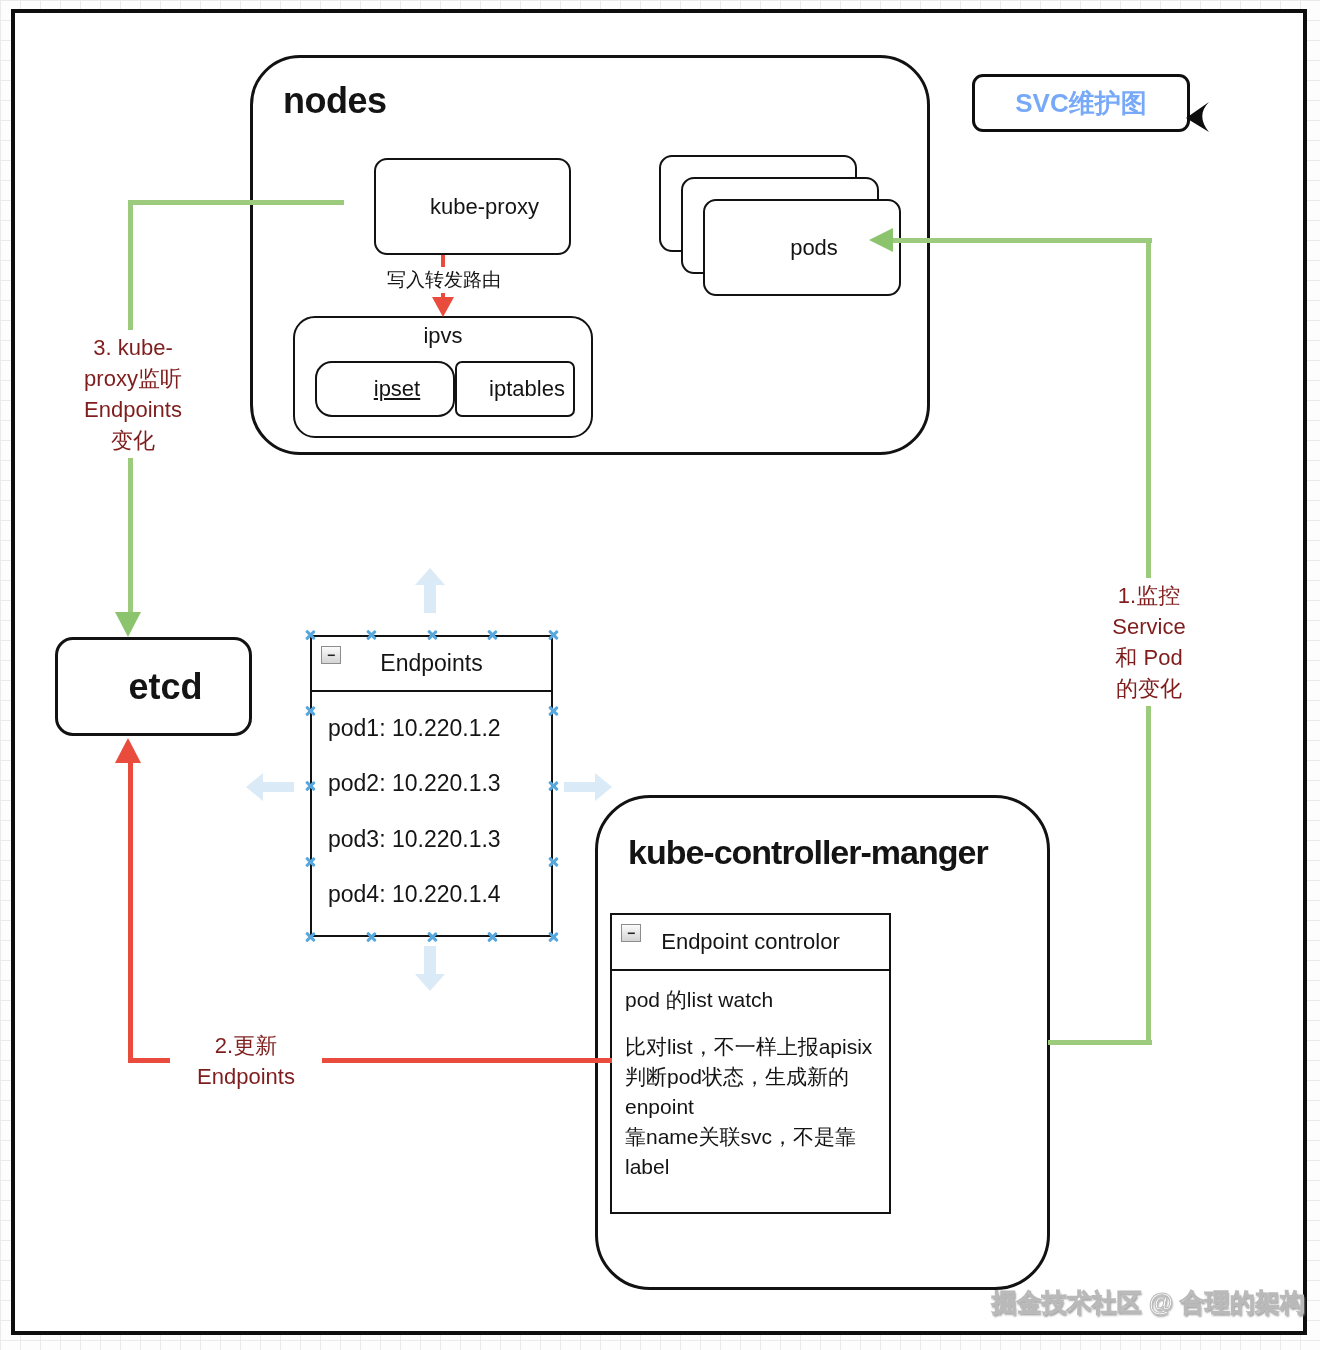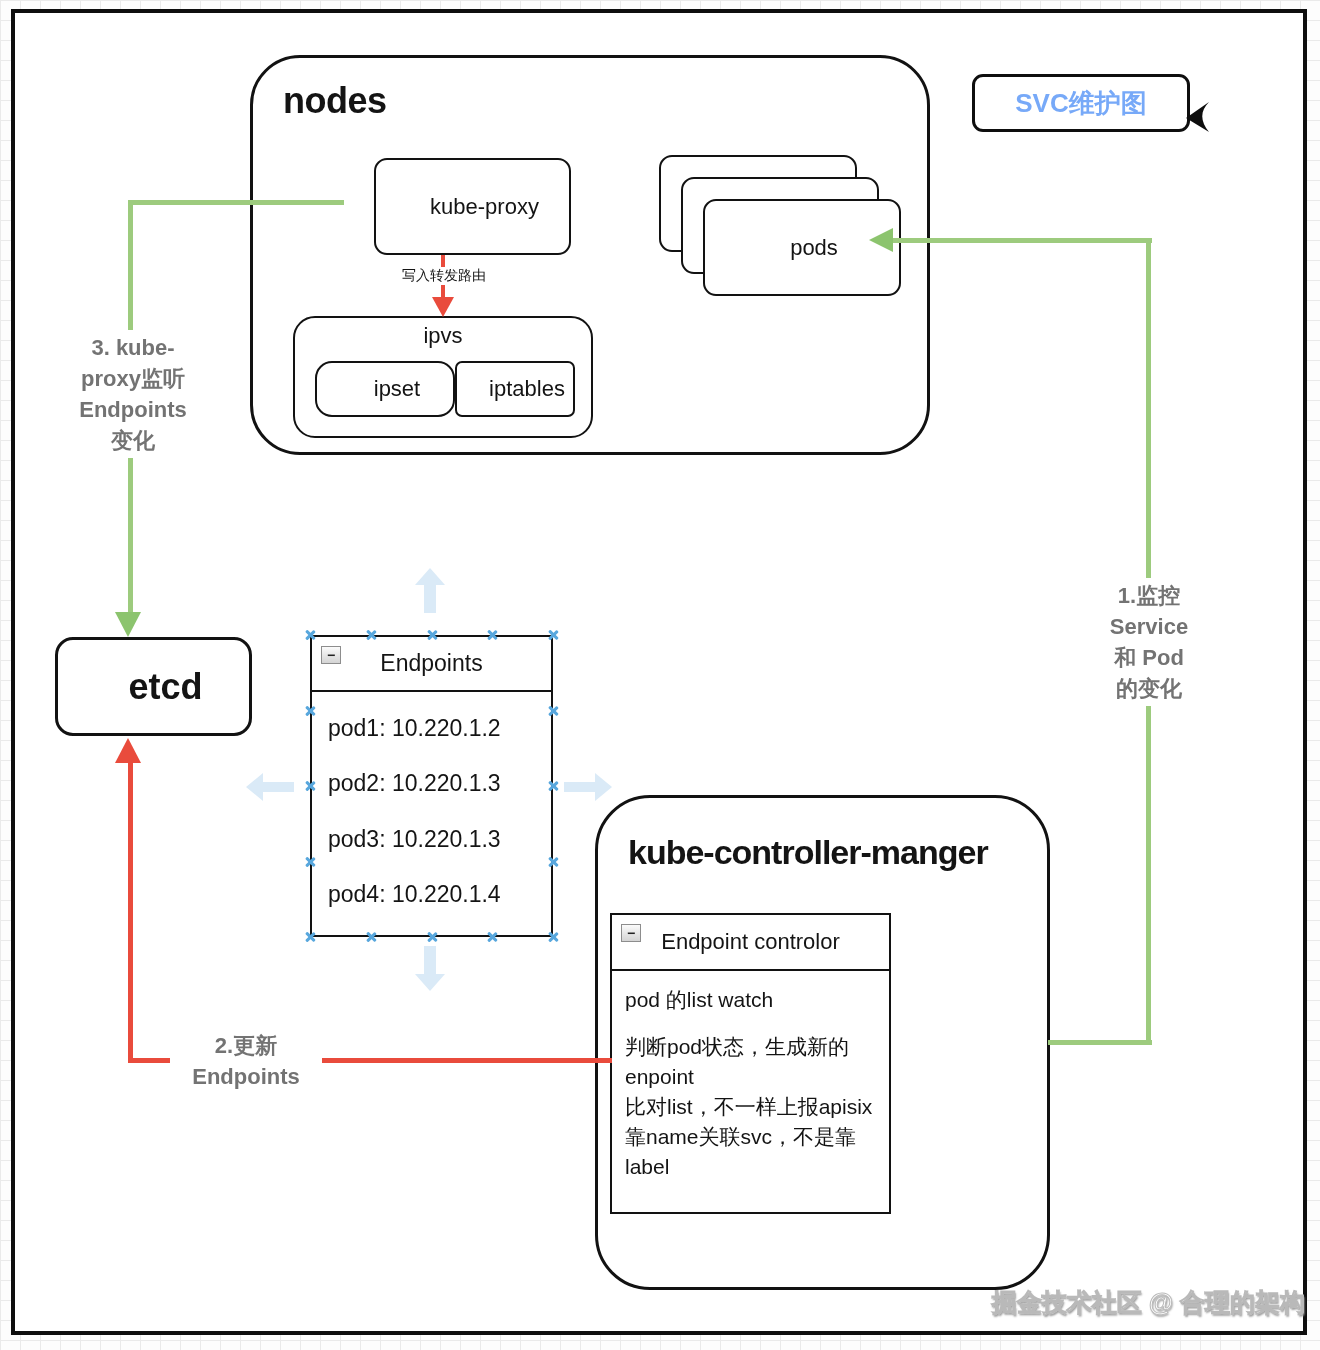--- a/index.html
+++ b/index.html
@@ -32,21 +32,21 @@
   .group-title{ position:absolute; left:30px; top:22px; font-size:36px; font-weight:bold; letter-spacing:-0.5px; }
 
   
   .line{ position:absolute; z-index:4; }
   .green{ background:#9dcb7e; }
   .red{ background:#e94b3c; }
   .arrow{ position:absolute; width:0; height:0; z-index:4; }
 
   .step-label{
     position:absolute; z-index:5; background:#fff; text-align:center;
-    color:#737373; font-size:22px; line-height:31px; padding:2px 0;font-weight:bold;
+    color:#7f1d1d; font-size:22px; line-height:31px; padding:2px 0;
   }
 
   
   .badge{
     position:absolute; left:972px; top:74px; width:218px; height:58px;
     background:#fff; border:3.5px solid #0e0e0e; border-radius:11px; z-index:3;
     display:flex; align-items:center; justify-content:center;
     font-size:26px; font-weight:bold; color:#77a9f8;
   }
 
@@ -117,26 +117,26 @@
       <span>kube-proxy</span>
     </div>
 
     <div class="shape rounded-sm" style="left:378px; top:97px; width:198px; height:97px;"></div>
     <div class="shape rounded-sm" style="left:400px; top:119px; width:198px; height:97px;"></div>
     <div class="shape rounded-sm center-label" style="left:422px; top:141px; width:198px; height:97px;">
       <span>pods</span>
     </div>
 
     <div class="line red" style="left:188px; top:197px; width:4px; height:46px;"></div>
-    <div class="abs" style="left:108px; top:209px; width:166px; text-align:center; background:#fff; font-size:14px; z-index:5;">写入转发路由</div>
+    <div class="abs" style="left:108px; top:209px; width:166px; text-align:center; background:#fff; font-size:19px; z-index:5;">写入转发路由</div>
     <div class="arrow" style="left:179px; top:239px; border-left:11px solid transparent; border-right:11px solid transparent; border-top:20px solid #e94b3c;"></div>
 
     <div class="shape" style="left:40px; top:258px; width:300px; height:122px; border-radius:22px;">
       <div class="abs" style="left:0; top:5px; width:100%; text-align:center; font-size:22px;">ipvs</div>
-      <div class="shape center-label" style="left:20px; top:43px; width:140px; height:56px; border-radius:17px;">
+      <div class="shape center-label" style="left:20px; top:43px; width:140px; height:56px; border-radius:17px;text-decoration:underline;">
         <span>ipset</span>
       </div>
       <div class="shape center-label" style="left:160px; top:43px; width:120px; height:56px; border-radius:7px;">
         <span>iptables</span>
       </div>
     </div>
   </div>
 
   <div class="badge">
     <span>SVC维护图</span>
@@ -219,20 +219,20 @@
 
   <div class="uml-table" style="left:610px; top:913px; width:281px; height:301px; z-index:3;">
     <div class="uml-header" style="height:56px; font-size:22px;">
       <span class="minus-btn">
           <span>−</span>
         </span>
       <span>Endpoint controlor</span>
     </div>
     <div class="controlor-body">
       <p>pod 的list watch</p>
+      <p>比对list，不一样上报apisix</p>
       <p>判断pod状态，生成新的enpoint</p>
-      <p>比对list，不一样上报apisix</p>
       <p>靠name关联svc，不是靠label</p>
     </div>
   </div>
 
   <div class="watermark">掘金技术社区 @ 合理的架构</div>
 </div>
 
 </body></html>

